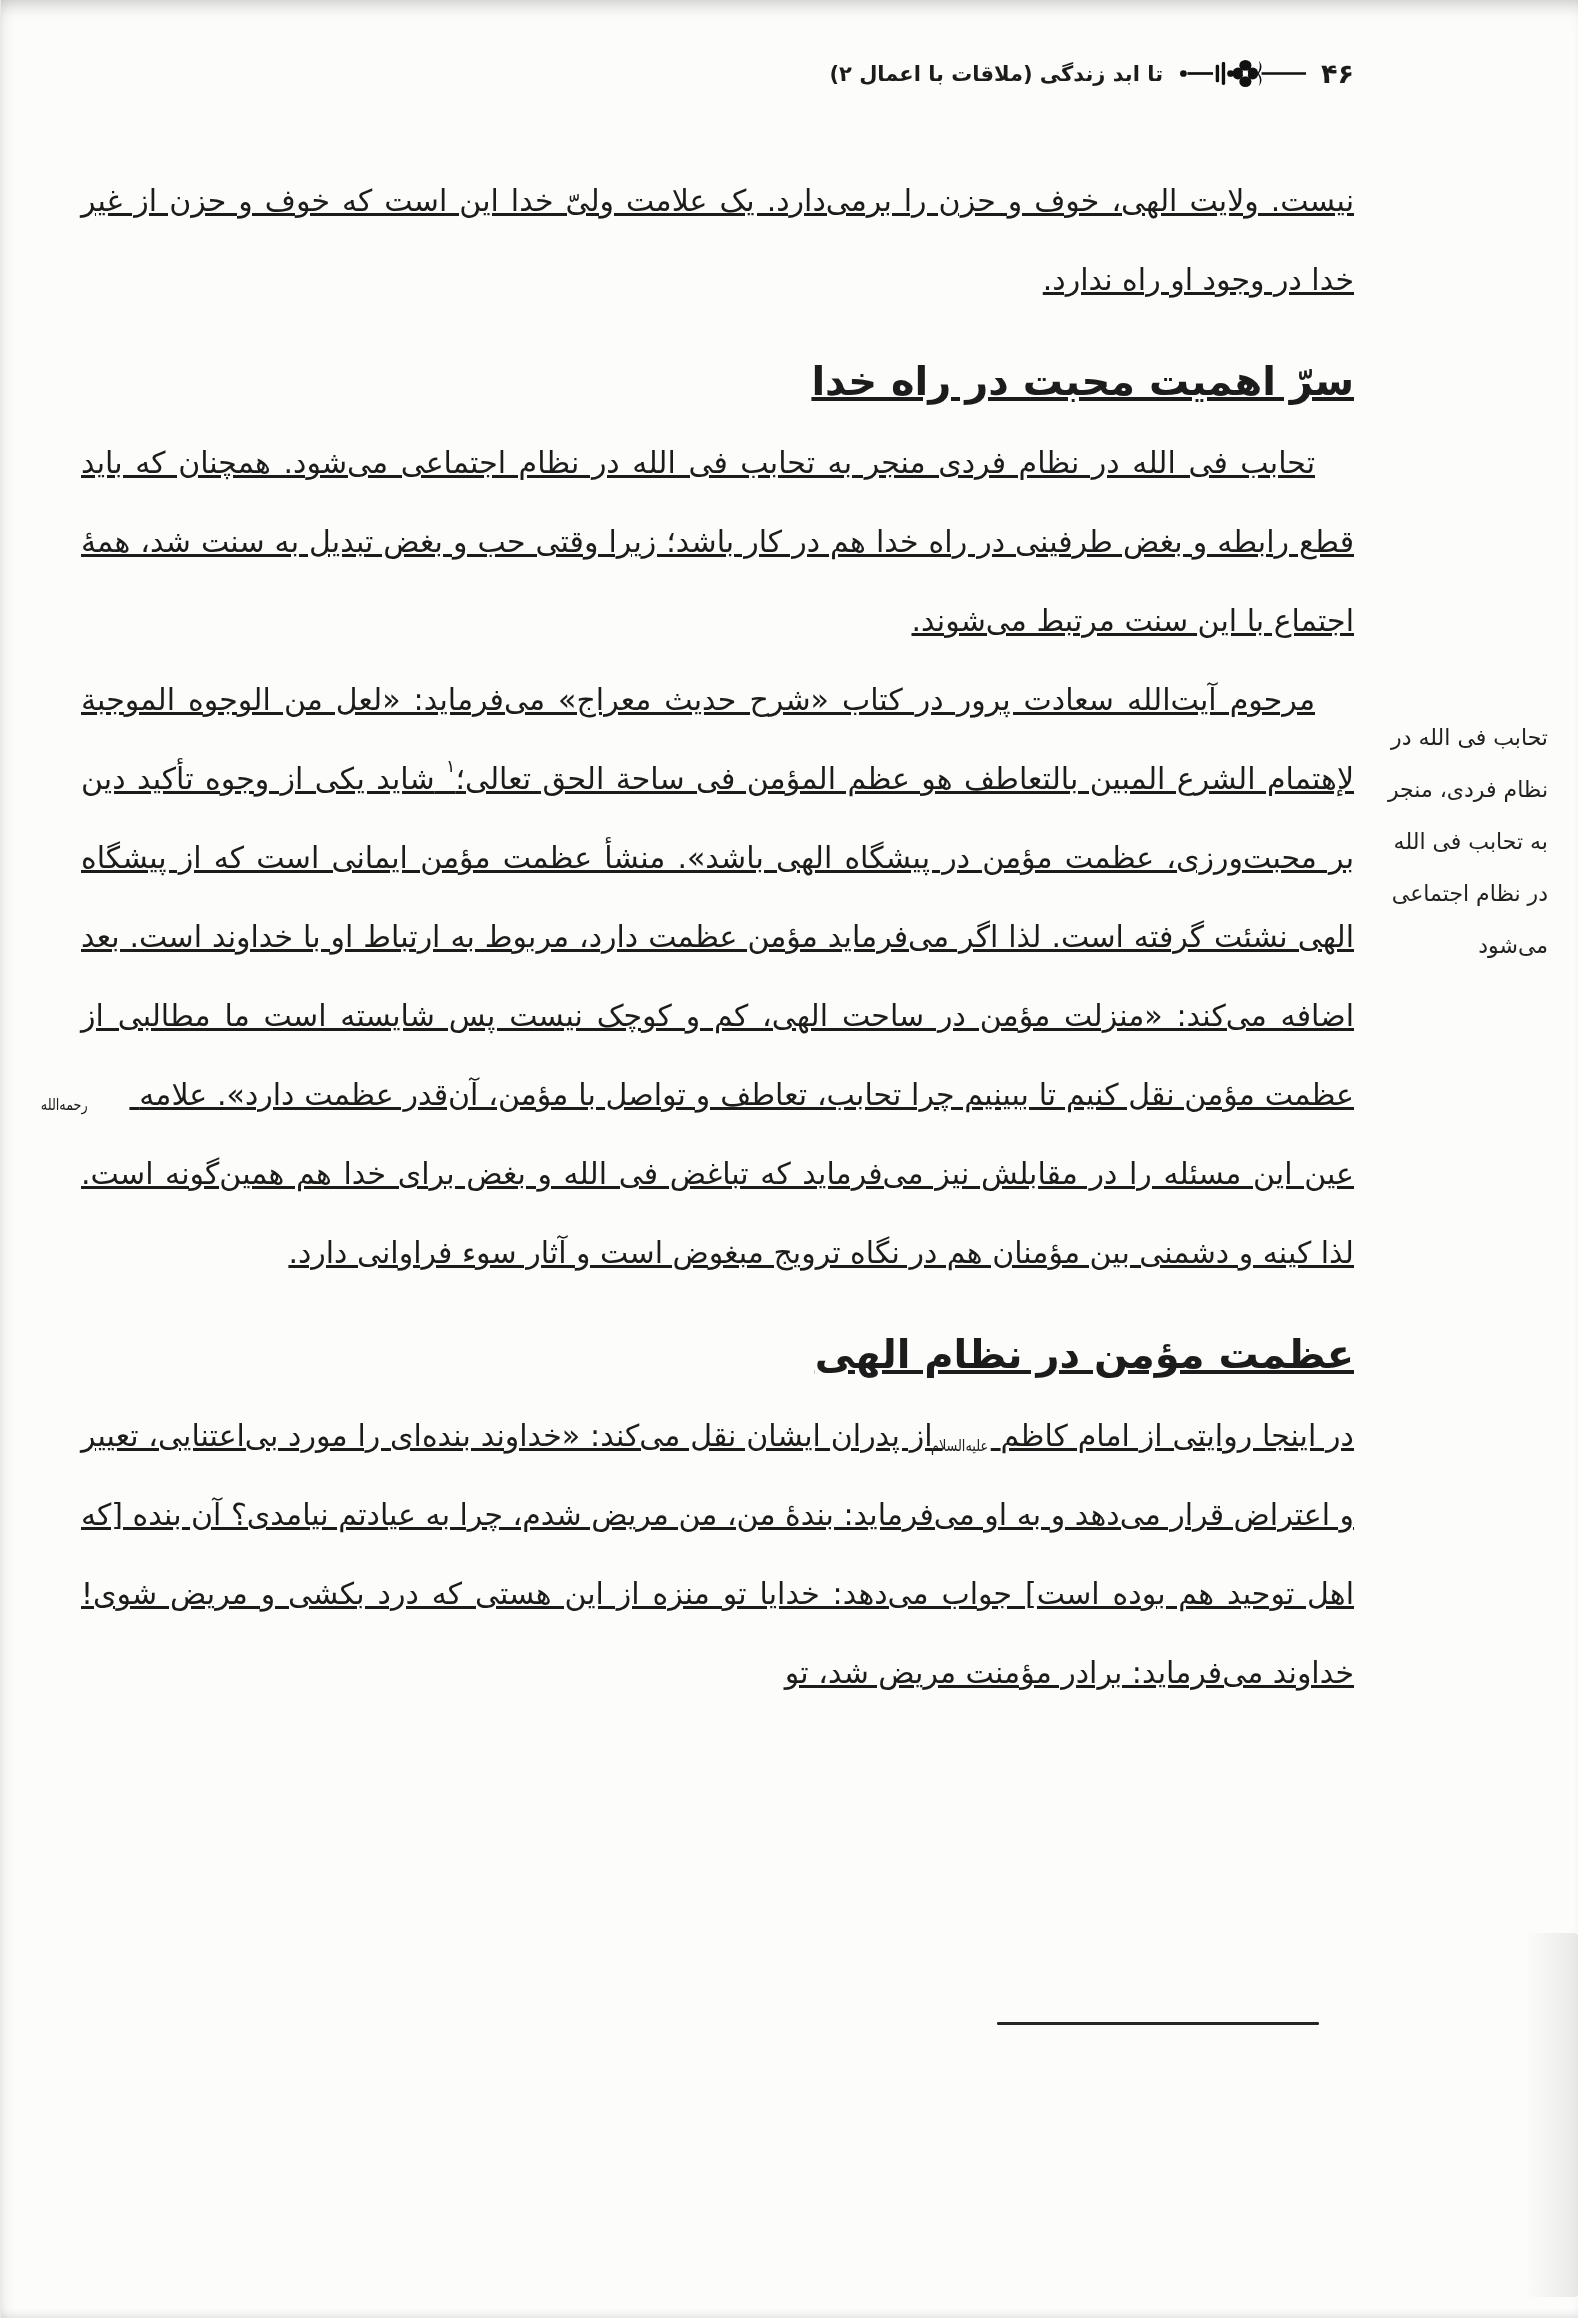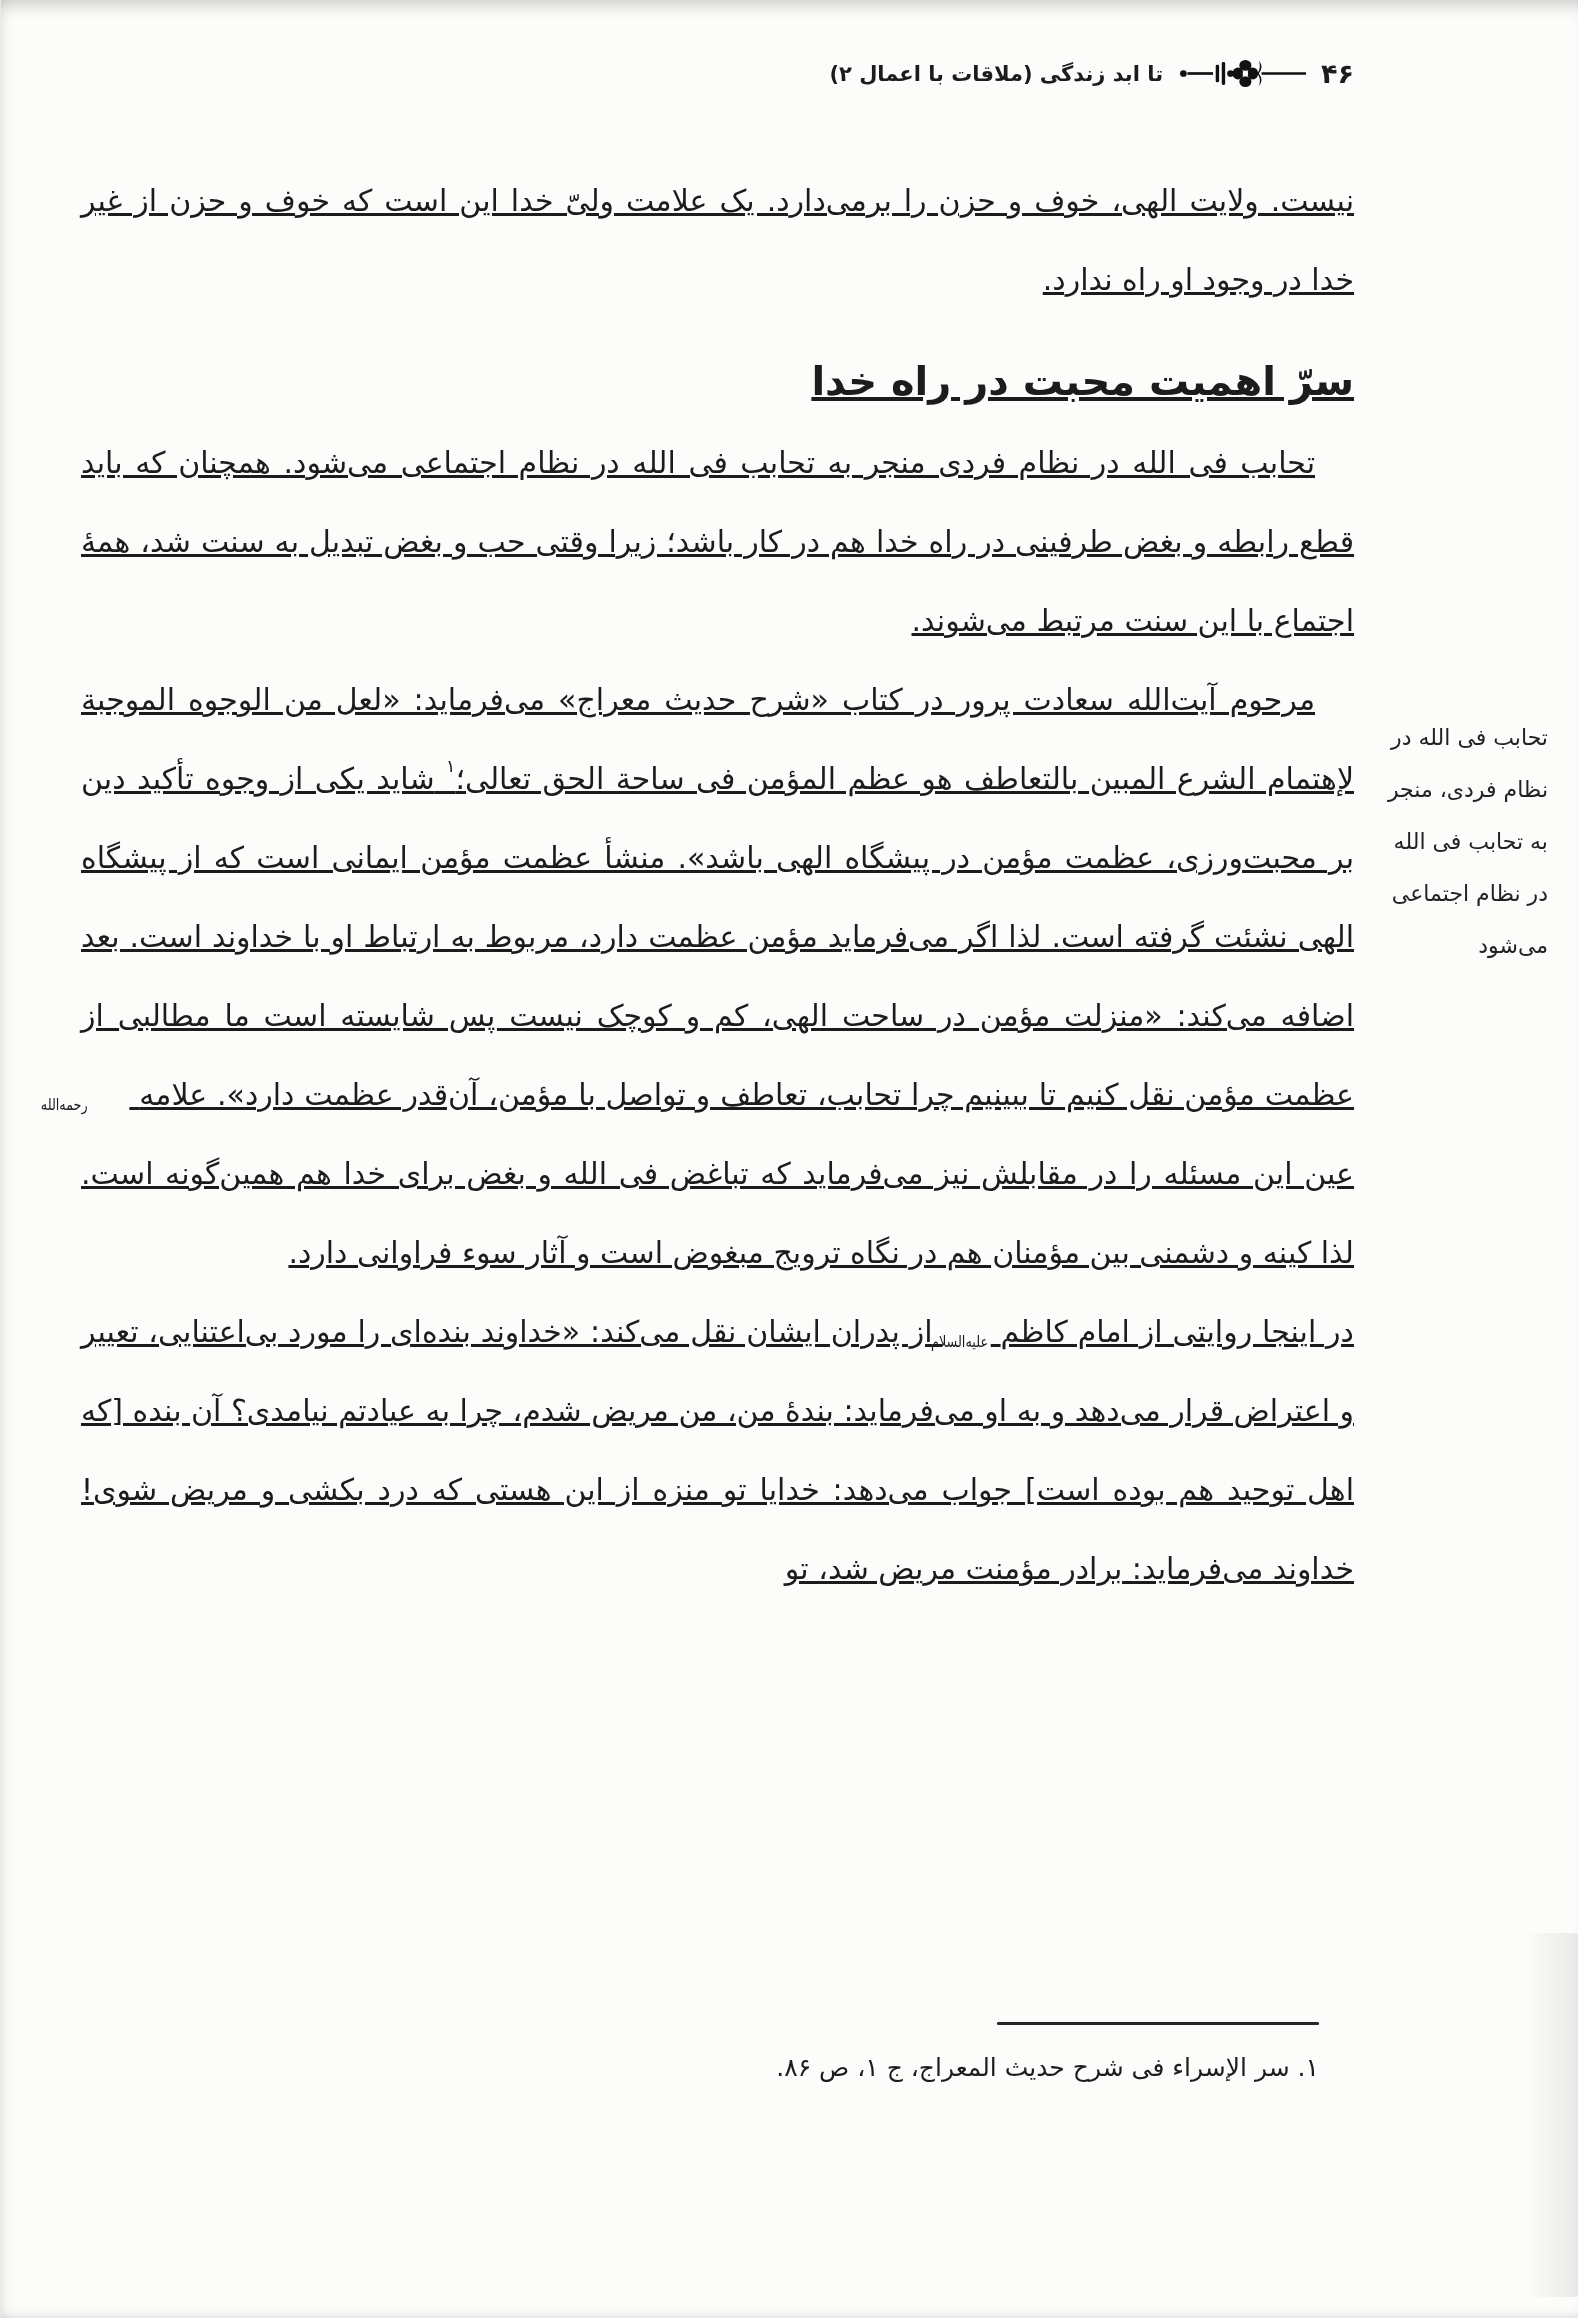--- a/index.html
+++ b/index.html
@@ -119,26 +119,26 @@
     <h2 class="section-heading">سرّ اهمیت محبت در راه خدا</h2>
 
 
     <p class="body-par indent">تحابب فی الله در نظام فردی منجر به تحابب فی الله در نظام اجتماعی می‌شود. همچنان که باید قطع رابطه و بغض طرفینی در راه خدا هم در کار باشد؛ زیرا وقتی حب و بغض تبدیل به سنت شد، همهٔ اجتماع با این سنت مرتبط می‌شوند.</p>
 
     <p class="body-par indent"><span>مرحوم آیت‌الله سعادت پرور در کتاب «شرح حدیث معراج» می‌فرماید: «لعل من الوجوه الموجبة لإهتمام الشرع المبین بالتعاطف هو عظم المؤمن فی ساحة الحق تعالی؛</span><sup class="fn-mark">۱</sup>
       <span>شاید یکی از وجوه تأکید دین بر محبت‌ورزی، عظمت مؤمن در پیشگاه الهی باشد». منشأ عظمت مؤمن ایمانی است که از پیشگاه الهی نشئت گرفته است. لذا اگر می‌فرماید مؤمن عظمت دارد، مربوط به ارتباط او با خداوند است. بعد اضافه می‌کند: «منزلت مؤمن در ساحت الهی، کم و کوچک نیست پس شایسته است ما مطالبی از عظمت مؤمن نقل کنیم تا ببینیم چرا تحابب، تعاطف و تواصل با مؤمن، آن‌قدر عظمت دارد». علامه</span>
       <span class="honorific">رحمه‌الله</span>
       <span>عین این مسئله را در مقابلش نیز می‌فرماید که تباغض فی الله و بغض برای خدا هم همین‌گونه است. لذا کینه و دشمنی بین مؤمنان هم در نگاه ترویج مبغوض است و آثار سوء فراوانی دارد.</span></p>
 
+    <h2 class="section-heading">عظمت مؤمن در نظام الهی</h2>
 
     <p class="body-par"><span>در اینجا روایتی از امام کاظم</span>
       <span class="honorific">علیه‌السلام</span>
       <span>از پدران ایشان نقل می‌کند: «خداوند بنده‌ای را مورد بی‌اعتنایی، تعییر و اعتراض قرار می‌دهد و به او می‌فرماید: بندهٔ من، من مریض شدم، چرا به عیادتم نیامدی؟ آن بنده [که اهل توحید هم بوده است] جواب می‌دهد: خدایا تو منزه از این هستی که درد بکشی و مریض شوی! خداوند می‌فرماید: برادر مؤمنت مریض شد، تو</span></p>
 
   </main>
 
   <aside class="margin-note">تحابب فی الله در نظام فردی، منجر به تحابب فی الله در نظام اجتماعی می‌شود</aside>
 
   <div class="footnote-rule"></div>
-  <p class="footnote"><span>۱.</span> <span>سر الإسراء فی شرح حدیث المعراج، ج ۱، ص ۸۶.</span></p>
 
 </div>
 
 
 </body></html>

